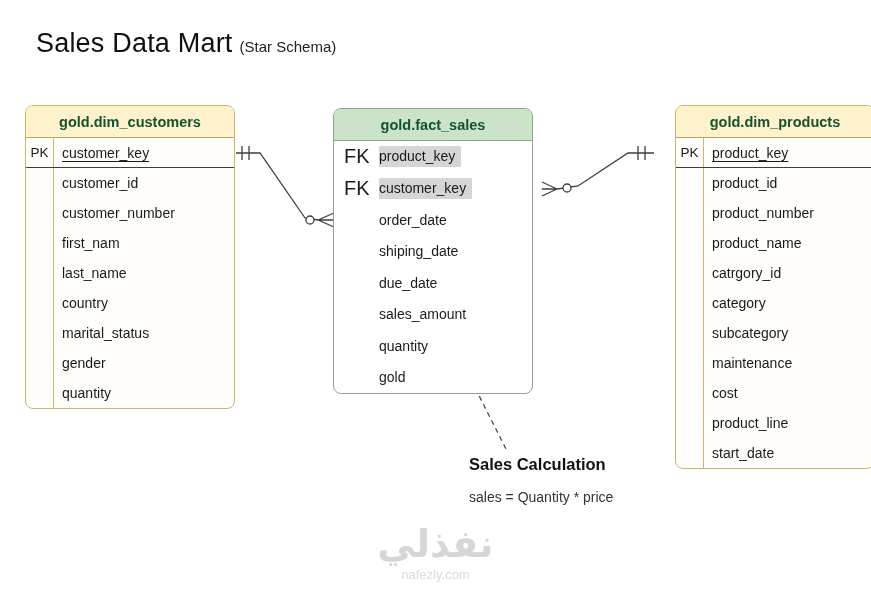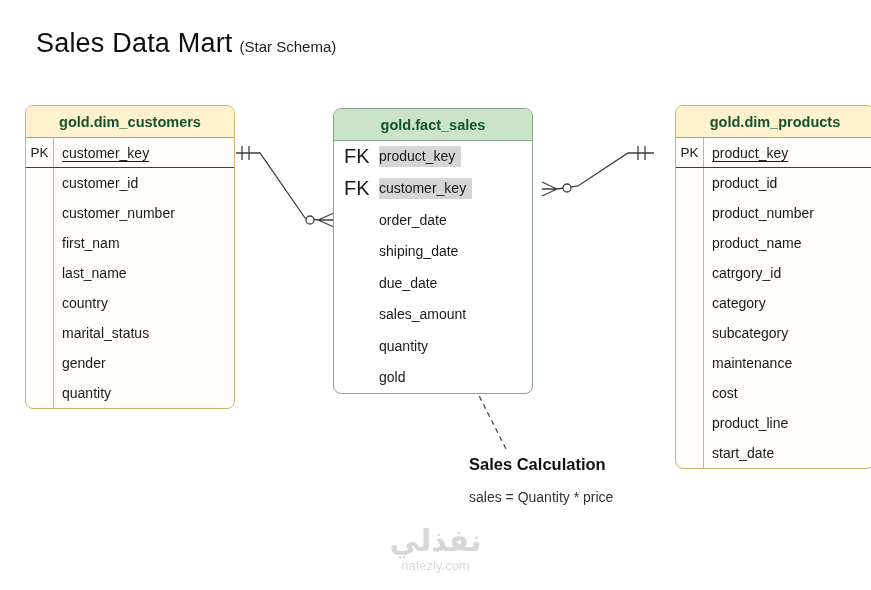--- a/index.html
+++ b/index.html
@@ -49,21 +49,21 @@
   
   svg.overlay { position:absolute; left:0; top:0; pointer-events:none; }
 
   
   .annotation { position:absolute; left:469px; top:455px; }
   .annotation .ann-title { font-size:16.5px; font-weight:bold; color:#111; }
   .annotation .ann-formula { margin-top:15px; font-size:14px; color:#333; }
 
   
   .watermark { position:absolute; left:0; top:524px; width:100%; text-align:center; user-select:none; }
-  .watermark .wm-logo { font-family:"DejaVu Sans",sans-serif; font-size:30px; font-weight:bold; color:#d6d6d6; line-height:1.1; }
+  .watermark .wm-logo { font-family:"DejaVu Sans",sans-serif; font-size:38px; font-weight:bold; color:#d6d6d6; line-height:1.1; }
   .watermark .wm-site { font-size:13px; color:#dadada; margin-top:1px; }
 </style>
 </head>
 <body>
 
 <div class="page-title">
   <span class="main">Sales Data Mart</span>
   <span class="sub">(Star Schema)</span>
 </div>
 

